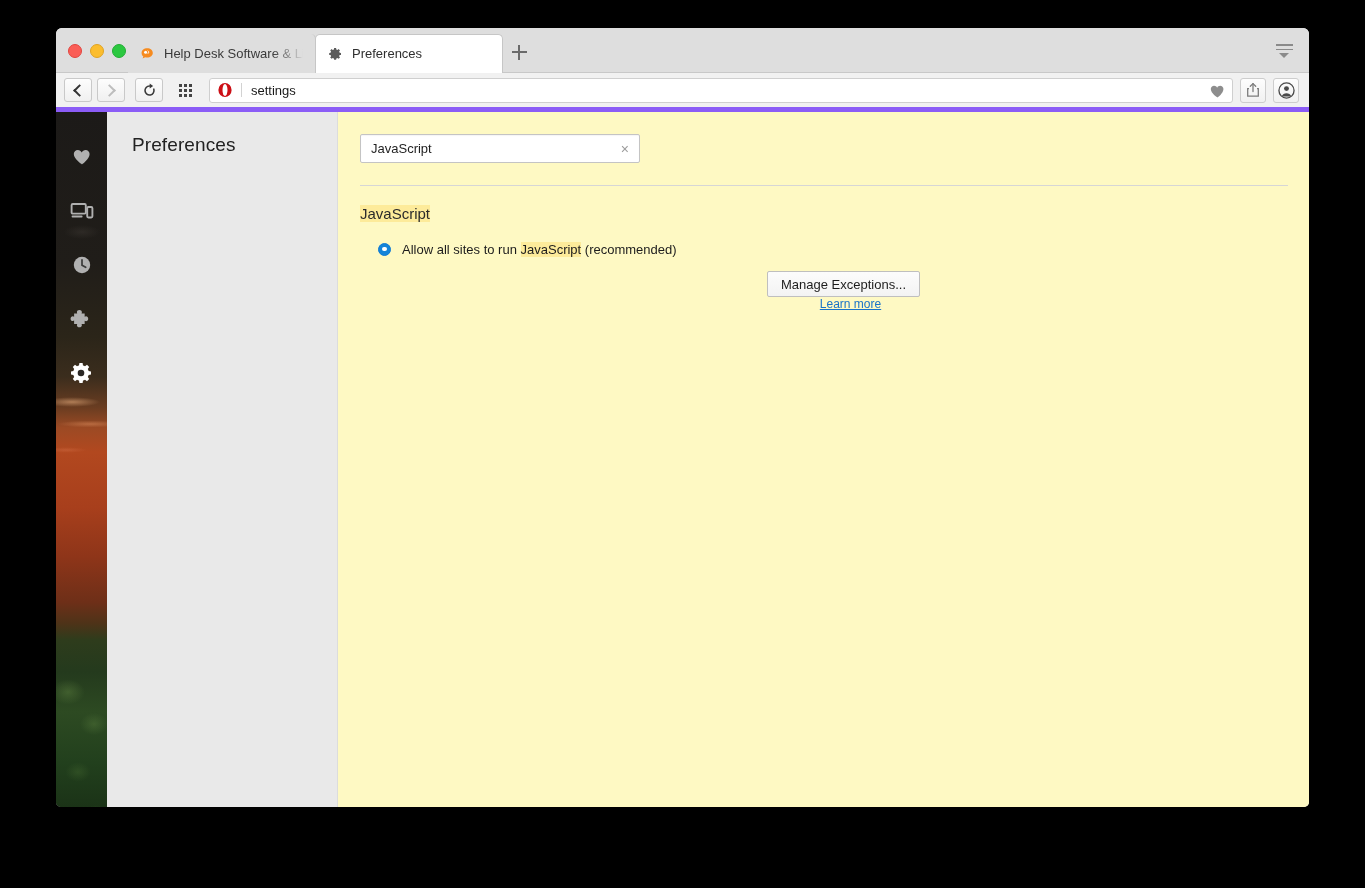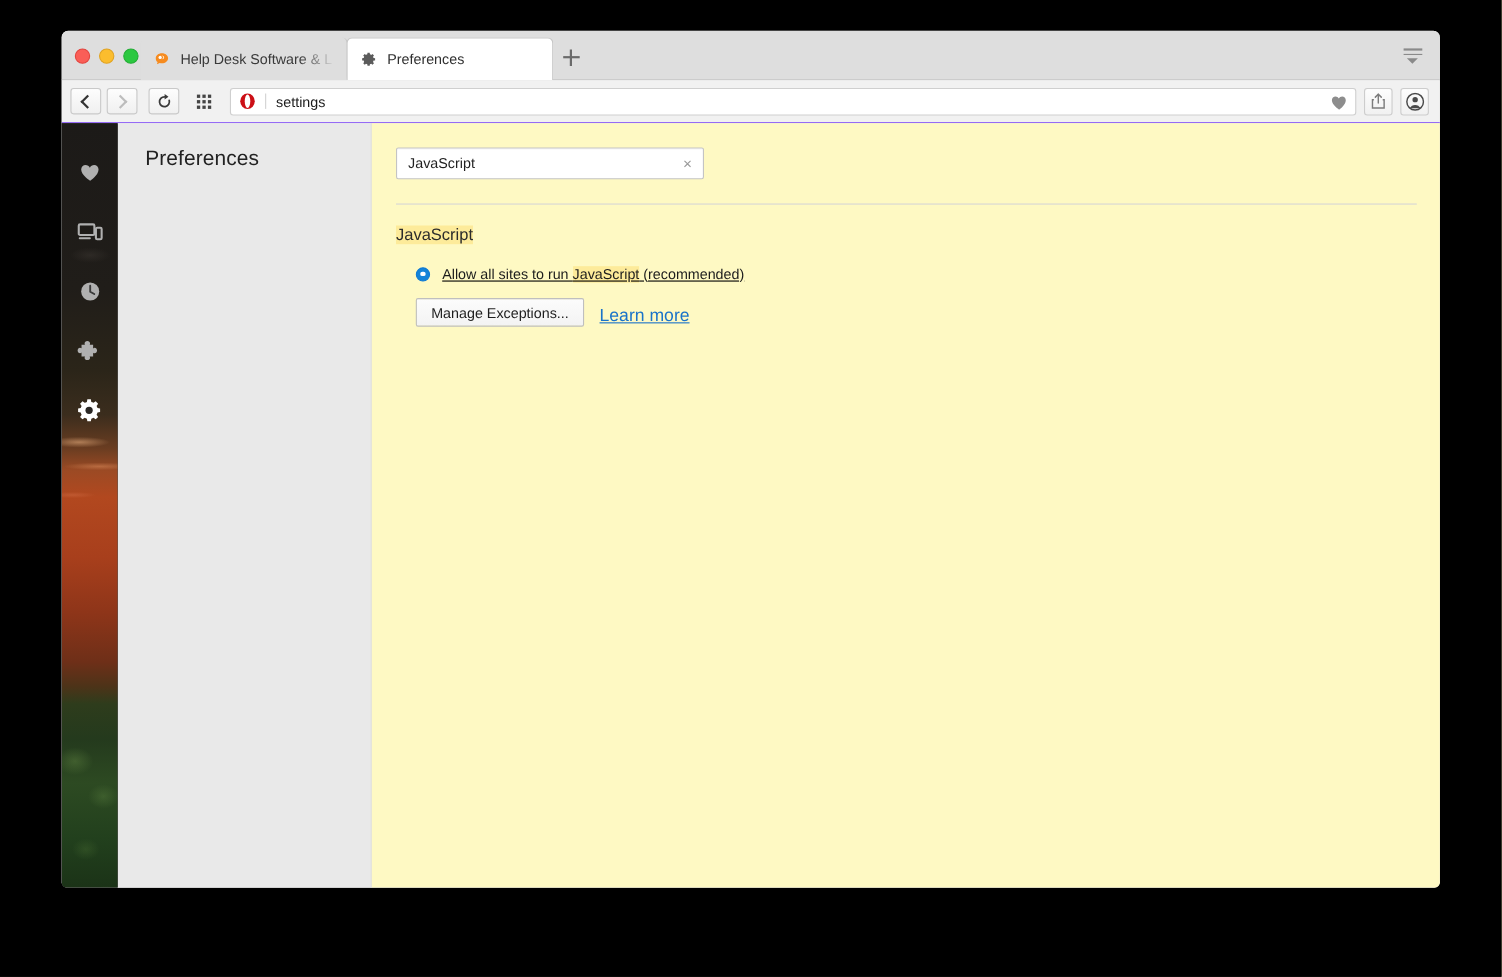--- a/index.html
+++ b/index.html
@@ -127,21 +127,21 @@
     border-right: 5px solid transparent;
     border-top: 5px solid #8a8a8a;
     margin-top: 0px;
   }
 
   
   #navbar {
     position: relative;
     height: 39px;
     background: #f1f1f1;
-    border-bottom: 1px solid #8b5cf6;
+    border-bottom: 5px solid #8b5cf6;
     box-sizing: border-box;
     display: flex;
     align-items: center;
     padding: 0 10px 0 8px;
   }
   .navbtn {
     width: 28px; height: 24px;
     border: 1px solid #c9c9c9;
     border-radius: 3px;
     background: linear-gradient(#fdfdfd, #f0f0f0);
@@ -328,21 +328,20 @@
 
   #options {
     margin-top: 15px;
     padding-left: 18px;
   }
   .radio-row {
     display: flex;
     align-items: center;
     height: 22px;
     margin-bottom: 0px;
-    text-decoration: underline;
   }
   .radio {
     width: 13px; height: 13px;
     border-radius: 50%;
     box-sizing: border-box;
     margin-right: 11px;
     flex: 0 0 13px;
     background: #fff;
     border: 1px solid #b4b4b4;
     position: relative;
@@ -357,36 +356,37 @@
     left: 3.3px; top: 3.3px;
     width: 4.4px; height: 4.4px;
     border-radius: 50%;
     background: #ffffff;
   }
   .radio-label { font-size: 13px; color: #1c1c1c; white-space: nowrap; }
 
   #action-row {
     margin-top: 11px;
     display: flex;
-    align-items: flex-end;
+    align-items: center;
+    flex-direction: column;
   }
   #manage-btn {
     height: 26px;
     background: linear-gradient(#fcfcfc, #f3f3f3);
     border: 1px solid #bfbfbf;
     border-radius: 2px;
     font-family: "Liberation Sans", sans-serif;
     font-size: 13px;
     color: #1d1d1d;
     padding: 0 13px;
     box-sizing: border-box;
   }
   #learn-more {
     margin-left: 14px;
-    font-size: 16px;
+    font-size: 12px;
     color: #1a73c9;
   }
 </style>
 </head>
 <body>
 
 <div id="window">
 
   <div id="tabstrip">
 

